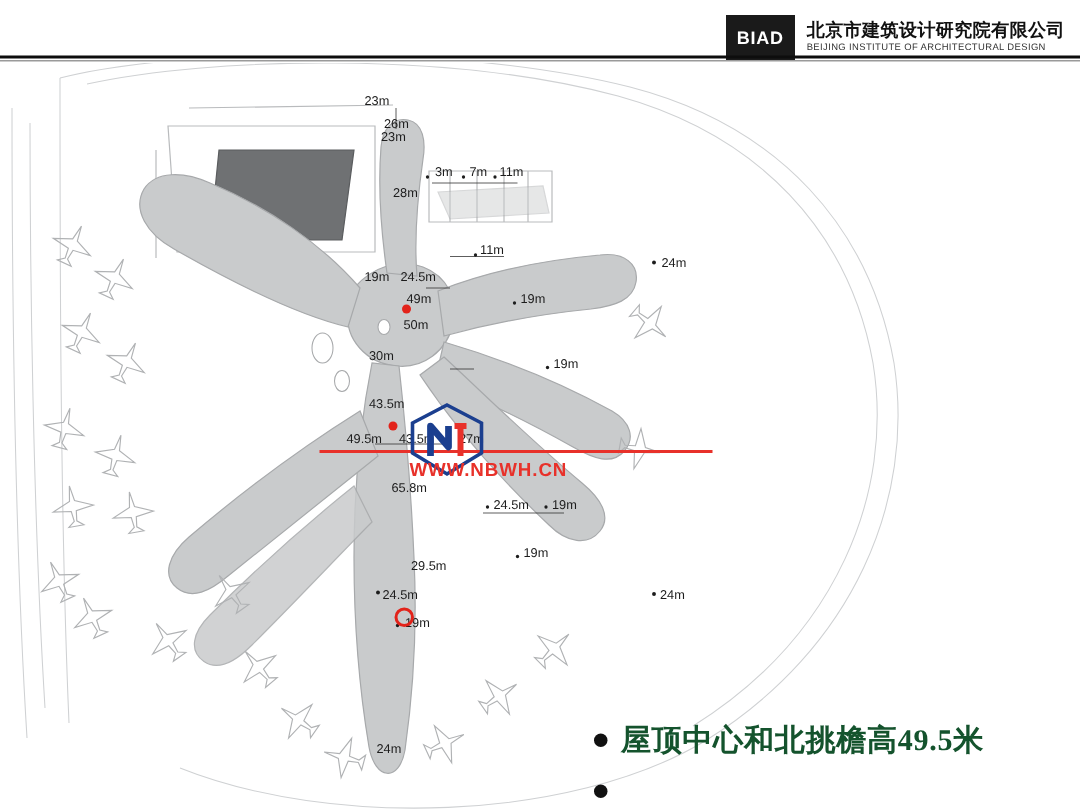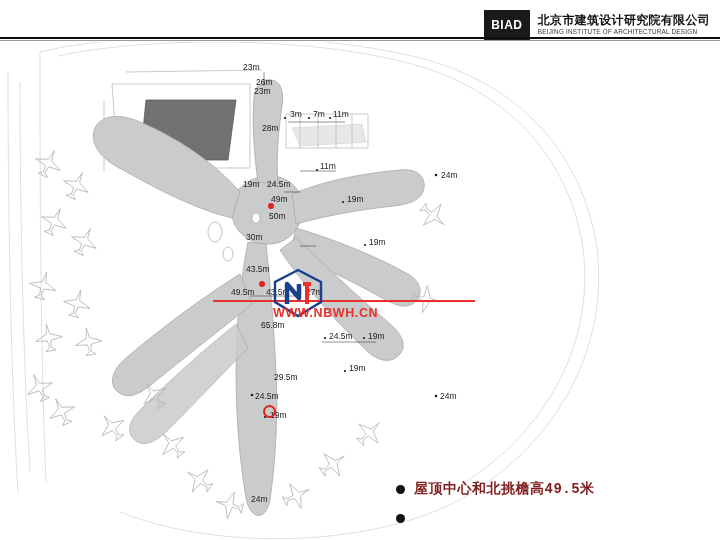--- a/index.html
+++ b/index.html
@@ -75,22 +75,22 @@
   .callouts{
     position:absolute;left:396px;top:438px;width:300px;
   }
   .callout{
     display:flex;align-items:center;gap:9px;margin-bottom:16px;
   }
   .bullet{
     width:9px;height:9px;border-radius:50%;background:#111;flex:0 0 auto;
   }
   .callout-text{
-    font-size:14px;font-weight:bold;color:#7f1d1d;
-    font-family:Liberation Mono, monospace;letter-spacing:.5px;
+    font-size:20px;font-weight:bold;color:#14532d;
+    font-family:Liberation Serif, serif;letter-spacing:.5px;
   }
   .redpt{position:absolute;width:6px;height:6px;border-radius:50%;background:#e2231a;}
   .ring{position:absolute;width:9px;height:9px;border-radius:50%;border:2px solid #e2231a;}
 </style>
 </head>
 <body>
 
 <div class="header">
   <div class="header-inner">
     <div class="biad-logo">BIAD</div>

